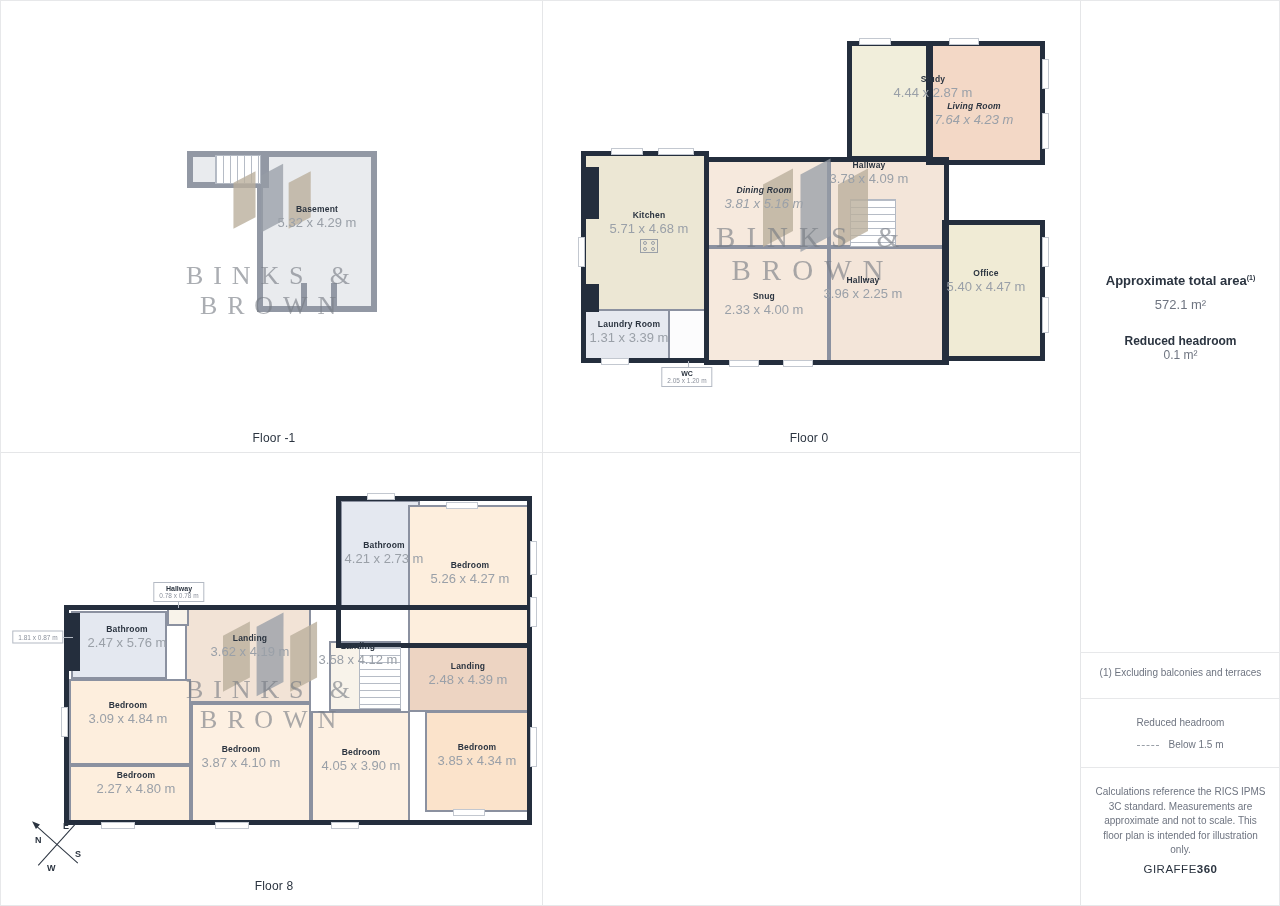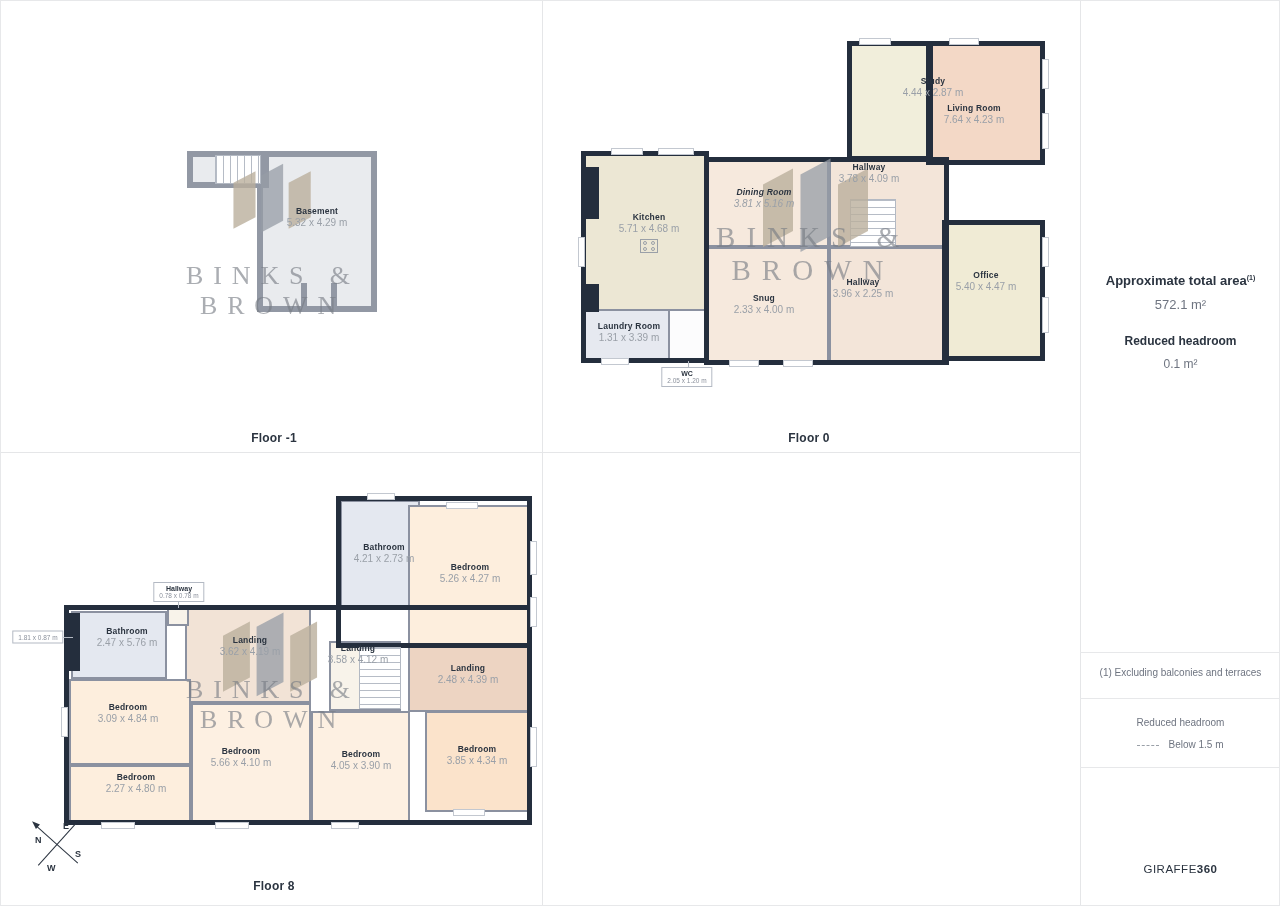--- a/index.html
+++ b/index.html
@@ -12,59 +12,59 @@
 
   .floor-group{position:absolute;inset:0;pointer-events:none;}
   .room{position:absolute;box-sizing:border-box;border:2px solid #8b91a0;z-index:1;}
   .block{position:absolute;box-sizing:border-box;z-index:2;}
   .window{position:absolute;background:#ffffff;border:1px solid #c3c8d0;box-sizing:border-box;z-index:3;}
   .patch{position:absolute;z-index:3;}
   .stairs{position:absolute;background-color:#ffffff;border:1px solid #b3b9c3;box-sizing:border-box;z-index:3;}
   .leader{position:absolute;background:#b3b9c3;z-index:5;}
   .rlabel{position:absolute;transform:translate(-50%,-50%);text-align:center;white-space:nowrap;z-index:6;}
   .rname{font-size:8.5px;font-weight:bold;color:#2b3440;letter-spacing:.2px;}
-  .rdims{font-size:10px;color:#9aa0a8;margin-top:1px;}
+  .rdims{font-size:13px;color:#9aa0a8;margin-top:1px;}
   .callout{position:absolute;transform:translate(-50%,-50%);background:#fff;border:1px solid #b3b9c3;
            padding:2px 5px;text-align:center;white-space:nowrap;z-index:7;}
   .c-name{font-size:7px;font-weight:bold;color:#2b3440;}
   .c-dims{font-size:6.5px;color:#8b919c;}
 
   .watermark{position:absolute;z-index:5;pointer-events:none;}
   .wm-logo{position:absolute;width:86px;height:78px;}
   .wm-logo i{position:absolute;width:24px;transform:skewY(-28deg);display:block;}
   .wm-logo .s1{left:0;top:14px;height:50px;background:rgba(186,175,156,.8);}
   .wm-logo .s2{left:30px;top:6px;height:62px;background:rgba(150,156,166,.75);}
   .wm-logo .s3{left:60px;top:14px;height:50px;background:rgba(186,175,156,.8);}
   .wm-text{position:absolute;transform:translateX(-50%);text-align:center;
            font-family:"Liberation Serif",serif;color:rgba(118,122,130,.62);letter-spacing:.38em;line-height:1.15;}
   .wm-text div{white-space:nowrap;}
 
   .stove{position:absolute;width:18px;height:14px;border:1px solid #9aa0a8;display:grid;
          grid-template-columns:1fr 1fr;place-items:center;z-index:6;box-sizing:border-box;}
   .stove i{width:4px;height:4px;border:1px solid #9aa0a8;border-radius:50%;box-sizing:border-box;}
 
-  .floor-label{position:absolute;transform:translateX(-50%);font-size:12px;font-weight:bold;
+  .floor-label{position:absolute;transform:translateX(-50%);font-size:12px;font-weight:normal;
                color:#2b3440;letter-spacing:.2px;z-index:2;}
 
   .compass{position:absolute;width:64px;height:64px;z-index:5;}
   .compass span{position:absolute;}
   .c-line{left:4px;top:31px;width:56px;height:1px;background:#2b3440;}
   .c-ns{transform:rotate(42deg);}
   .c-ew{transform:rotate(-48deg);}
   .c-arrow{left:7px;top:7px;width:0;height:0;border-bottom:8px solid #2b3440;
            border-left:3px solid transparent;border-right:3px solid transparent;transform:rotate(-48deg);}
   .c-letter{font-size:9px;font-weight:600;color:#2b3440;}
 
   .sidebar{position:absolute;left:1079px;top:0;width:201px;height:906px;z-index:2;}
   .area-block{position:absolute;top:272px;left:0;right:0;text-align:center;}
   .a-title{font-size:13px;font-weight:bold;color:#2b3440;}
   .a-title sup{font-size:7px;}
   .a-value{font-size:13px;color:#6e7480;margin-top:9px;}
   .a-title.small{margin-top:22px;font-size:12px;}
-  .a-value.small{font-size:12px;margin-top:9px;}
+  .a-value.small{font-size:12px;margin-top:0;}
   .s-div{position:absolute;left:0;width:100%;height:1px;background:#e7e8ea;}
   .note1{position:absolute;top:666px;left:8px;right:8px;text-align:center;font-size:10px;color:#6e7480;}
   .legend{position:absolute;top:716px;left:0;right:0;text-align:center;font-size:10px;color:#6e7480;}
   .l-row{margin-top:11px;}
   .dash{display:inline-block;width:22px;border-top:1px dashed #9aa0a8;margin-right:9px;vertical-align:middle;}
   .disclaimer{position:absolute;top:784px;left:14px;right:14px;text-align:center;
               font-size:10px;line-height:1.45;color:#6e7480;}
   .brand{position:absolute;top:862px;left:0;right:0;text-align:center;font-size:11.5px;
          color:#2b3440;letter-spacing:.5px;}
   .brand b{font-weight:bold;}
@@ -143,21 +143,21 @@
         <div class="rdims">3.78 x 4.09 m</div>
       </div>
       <div class="rlabel" style="left: 862px; top: 287px;">
         <div class="rname">Hallway</div>
         <div class="rdims">3.96 x 2.25 m</div>
       </div>
       <div class="rlabel" style="left: 884px; top: 86px; margin-left: 48px;">
         <div class="rname">Study</div>
         <div class="rdims">4.44 x 2.87 m</div>
       </div>
-      <div class="rlabel" style="left: 973px; top: 113px;">
+      <div class="rlabel" style="left: 973px; top: 113px; font-style: italic;">
         <div class="rname">Living Room</div>
         <div class="rdims">7.64 x 4.23 m</div>
       </div>
       <div class="rlabel" style="left: 985px; top: 280px;">
         <div class="rname">Office</div>
         <div class="rdims">5.40 x 4.47 m</div>
       </div>
       <div class="leader" style="left: 687px; top: 360px; width: 1px; height: 8px;"></div>
       <div class="callout" style="left: 686px; top: 376px;">
         <div class="c-name">WC</div>
@@ -218,21 +218,21 @@
       <div class="rlabel" style="left: 127px; top: 712px;">
         <div class="rname">Bedroom</div>
         <div class="rdims">3.09 x 4.84 m</div>
       </div>
       <div class="rlabel" style="left: 135px; top: 782px;">
         <div class="rname">Bedroom</div>
         <div class="rdims">2.27 x 4.80 m</div>
       </div>
       <div class="rlabel" style="left: 240px; top: 756px;">
         <div class="rname">Bedroom</div>
-        <div class="rdims">5.66 x 4.10 m</div>
+        <div class="rdims">3.87 x 4.10 m</div>
       </div>
       <div class="rlabel" style="left: 360px; top: 759px;">
         <div class="rname">Bedroom</div>
         <div class="rdims">4.05 x 3.90 m</div>
       </div>
       <div class="rlabel" style="left: 476px; top: 754px;">
         <div class="rname">Bedroom</div>
         <div class="rdims">3.85 x 4.34 m</div>
       </div>
       <div class="leader" style="left: 177px; top: 601px; width: 1px; height: 6px;"></div>
@@ -309,16 +309,17 @@
       <div class="a-value small">0.1 m²</div>
     </div>
     <div class="s-div" style="top:651px"></div>
     <div class="note1">(1) Excluding balconies and terraces</div>
     <div class="s-div" style="top:697px"></div>
     <div class="legend">
       <div class="l-title">Reduced headroom</div>
       <div class="l-row"><span class="dash"></span><span>Below 1.5 m</span></div>
     </div>
     <div class="s-div" style="top:766px"></div>
+    <div class="disclaimer">Calculations reference the RICS IPMS 3C standard. Measurements are approximate and not to scale. This floor plan is intended for illustration only.</div>
     <div class="brand"><span>GIRAFFE</span><b>360</b></div>
   </div>
 
 </div>
 
 </body></html>

